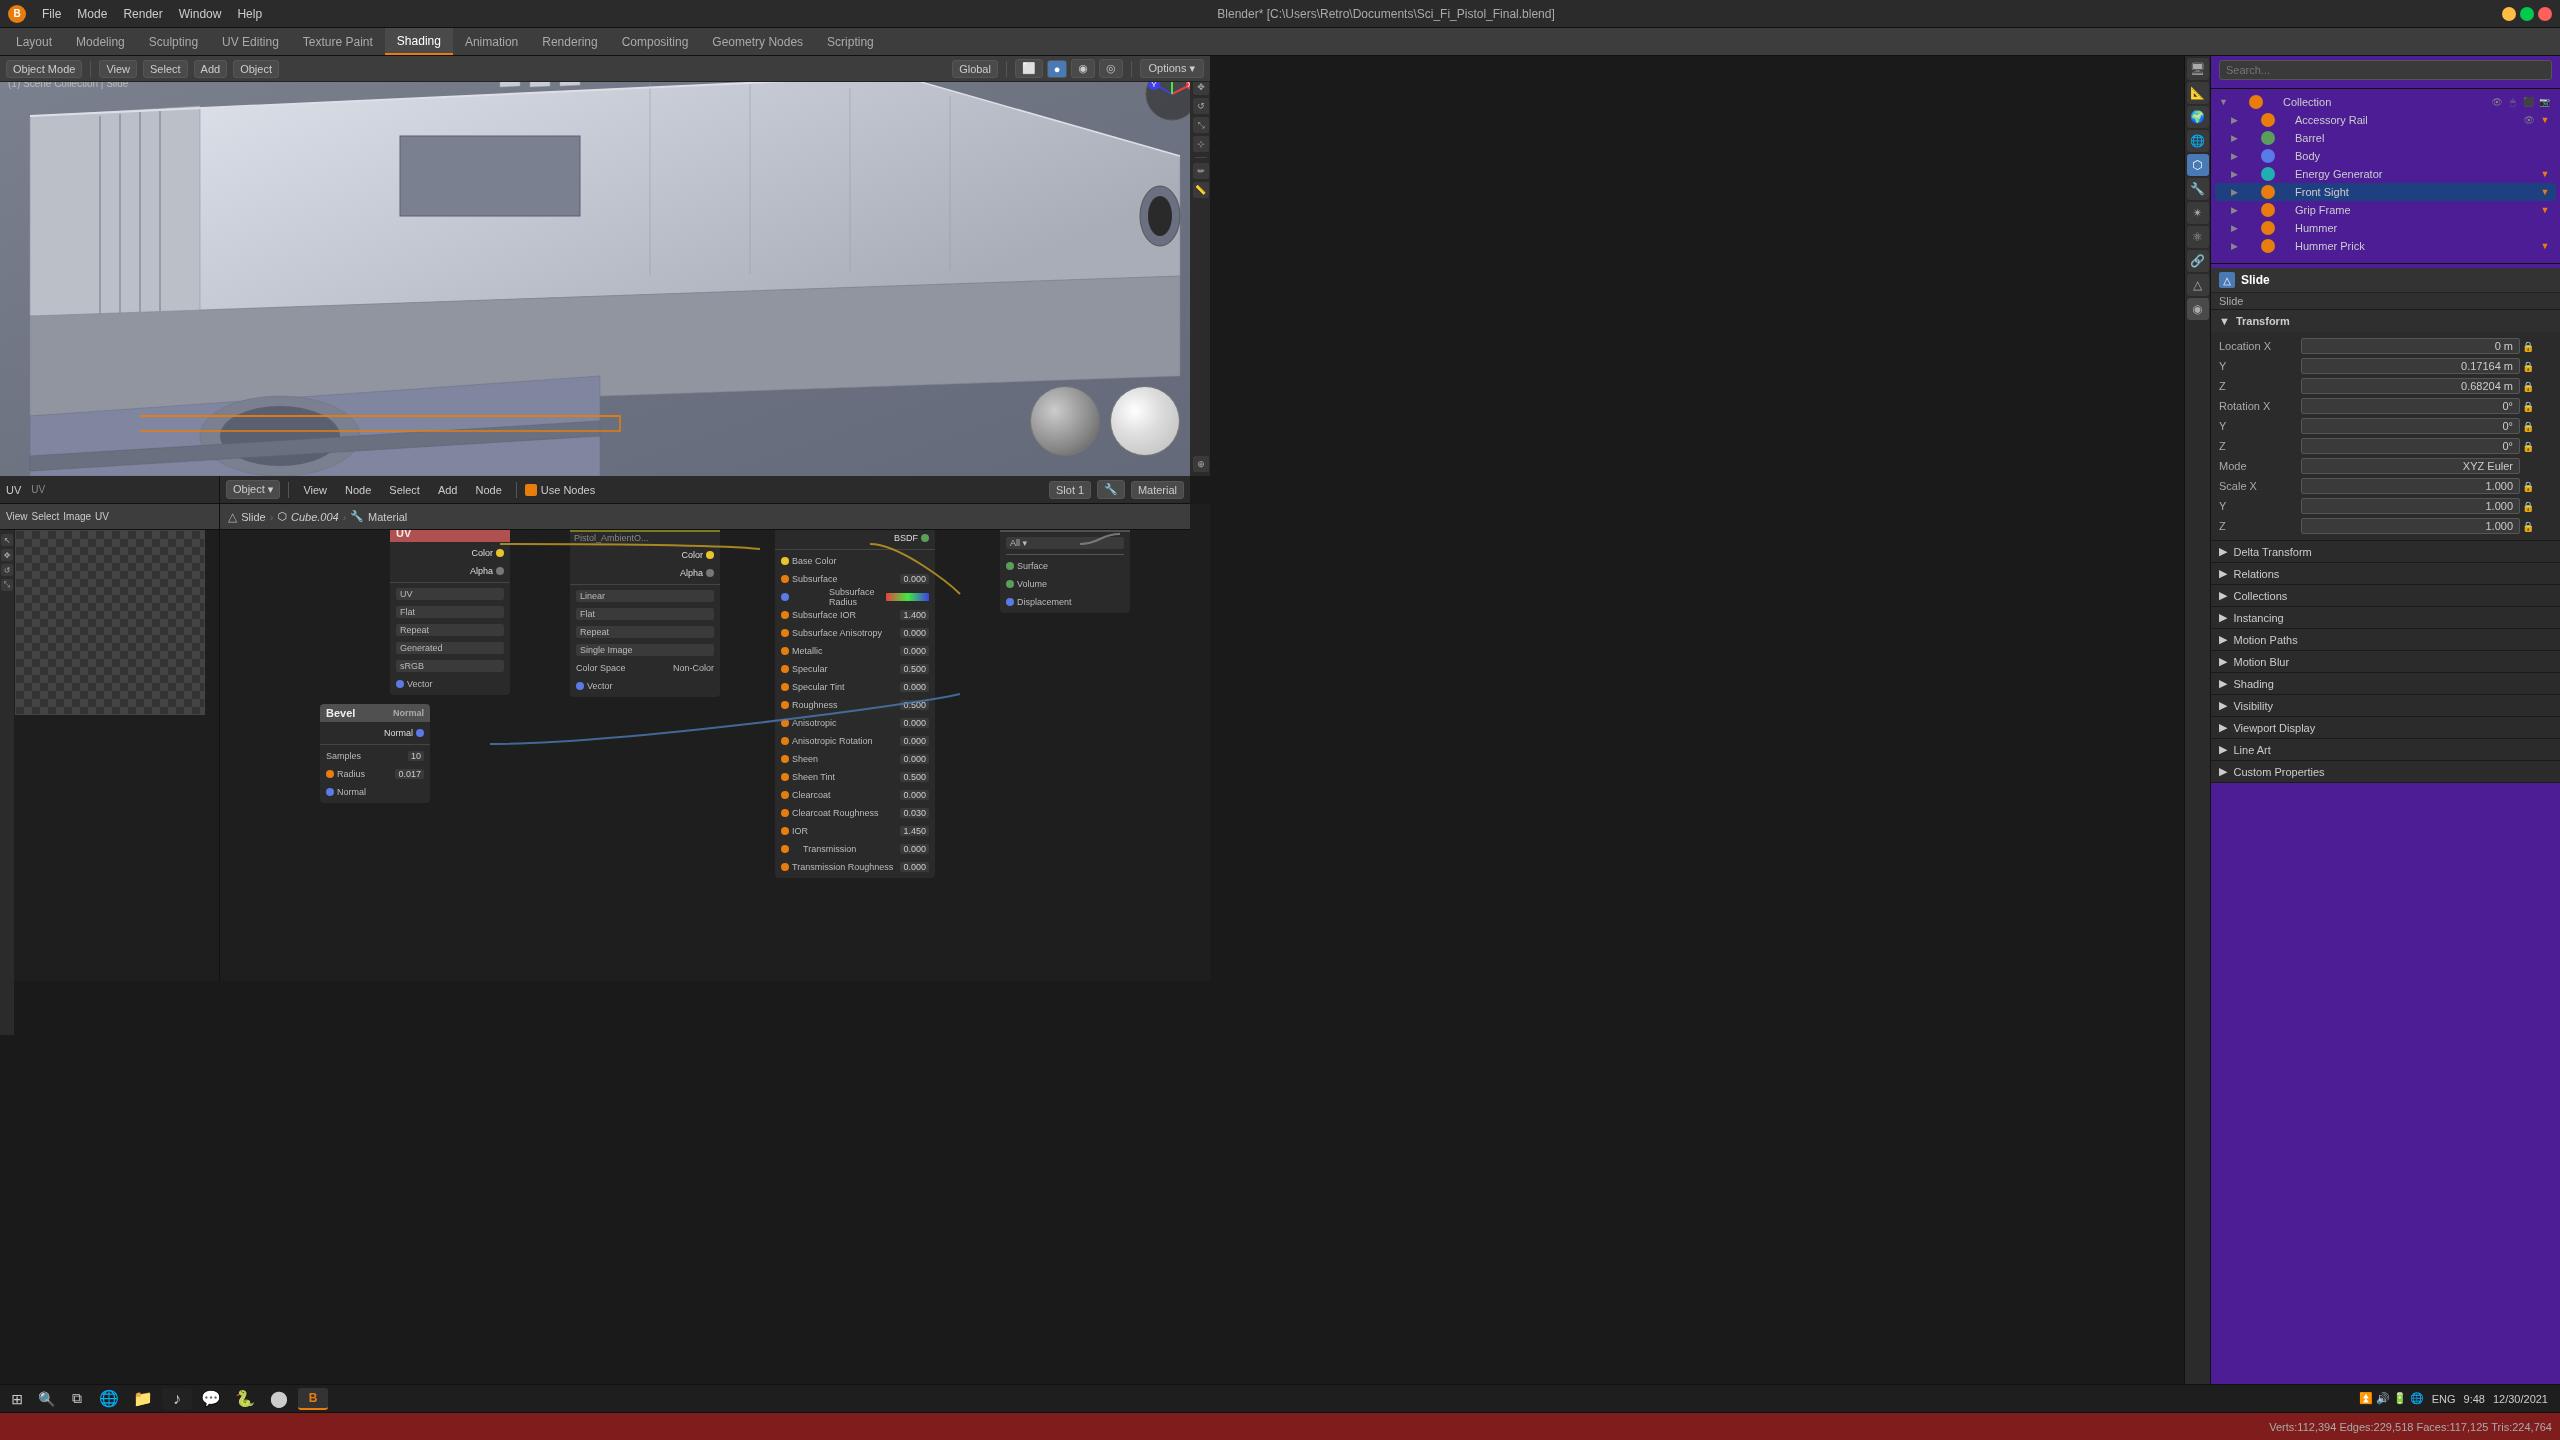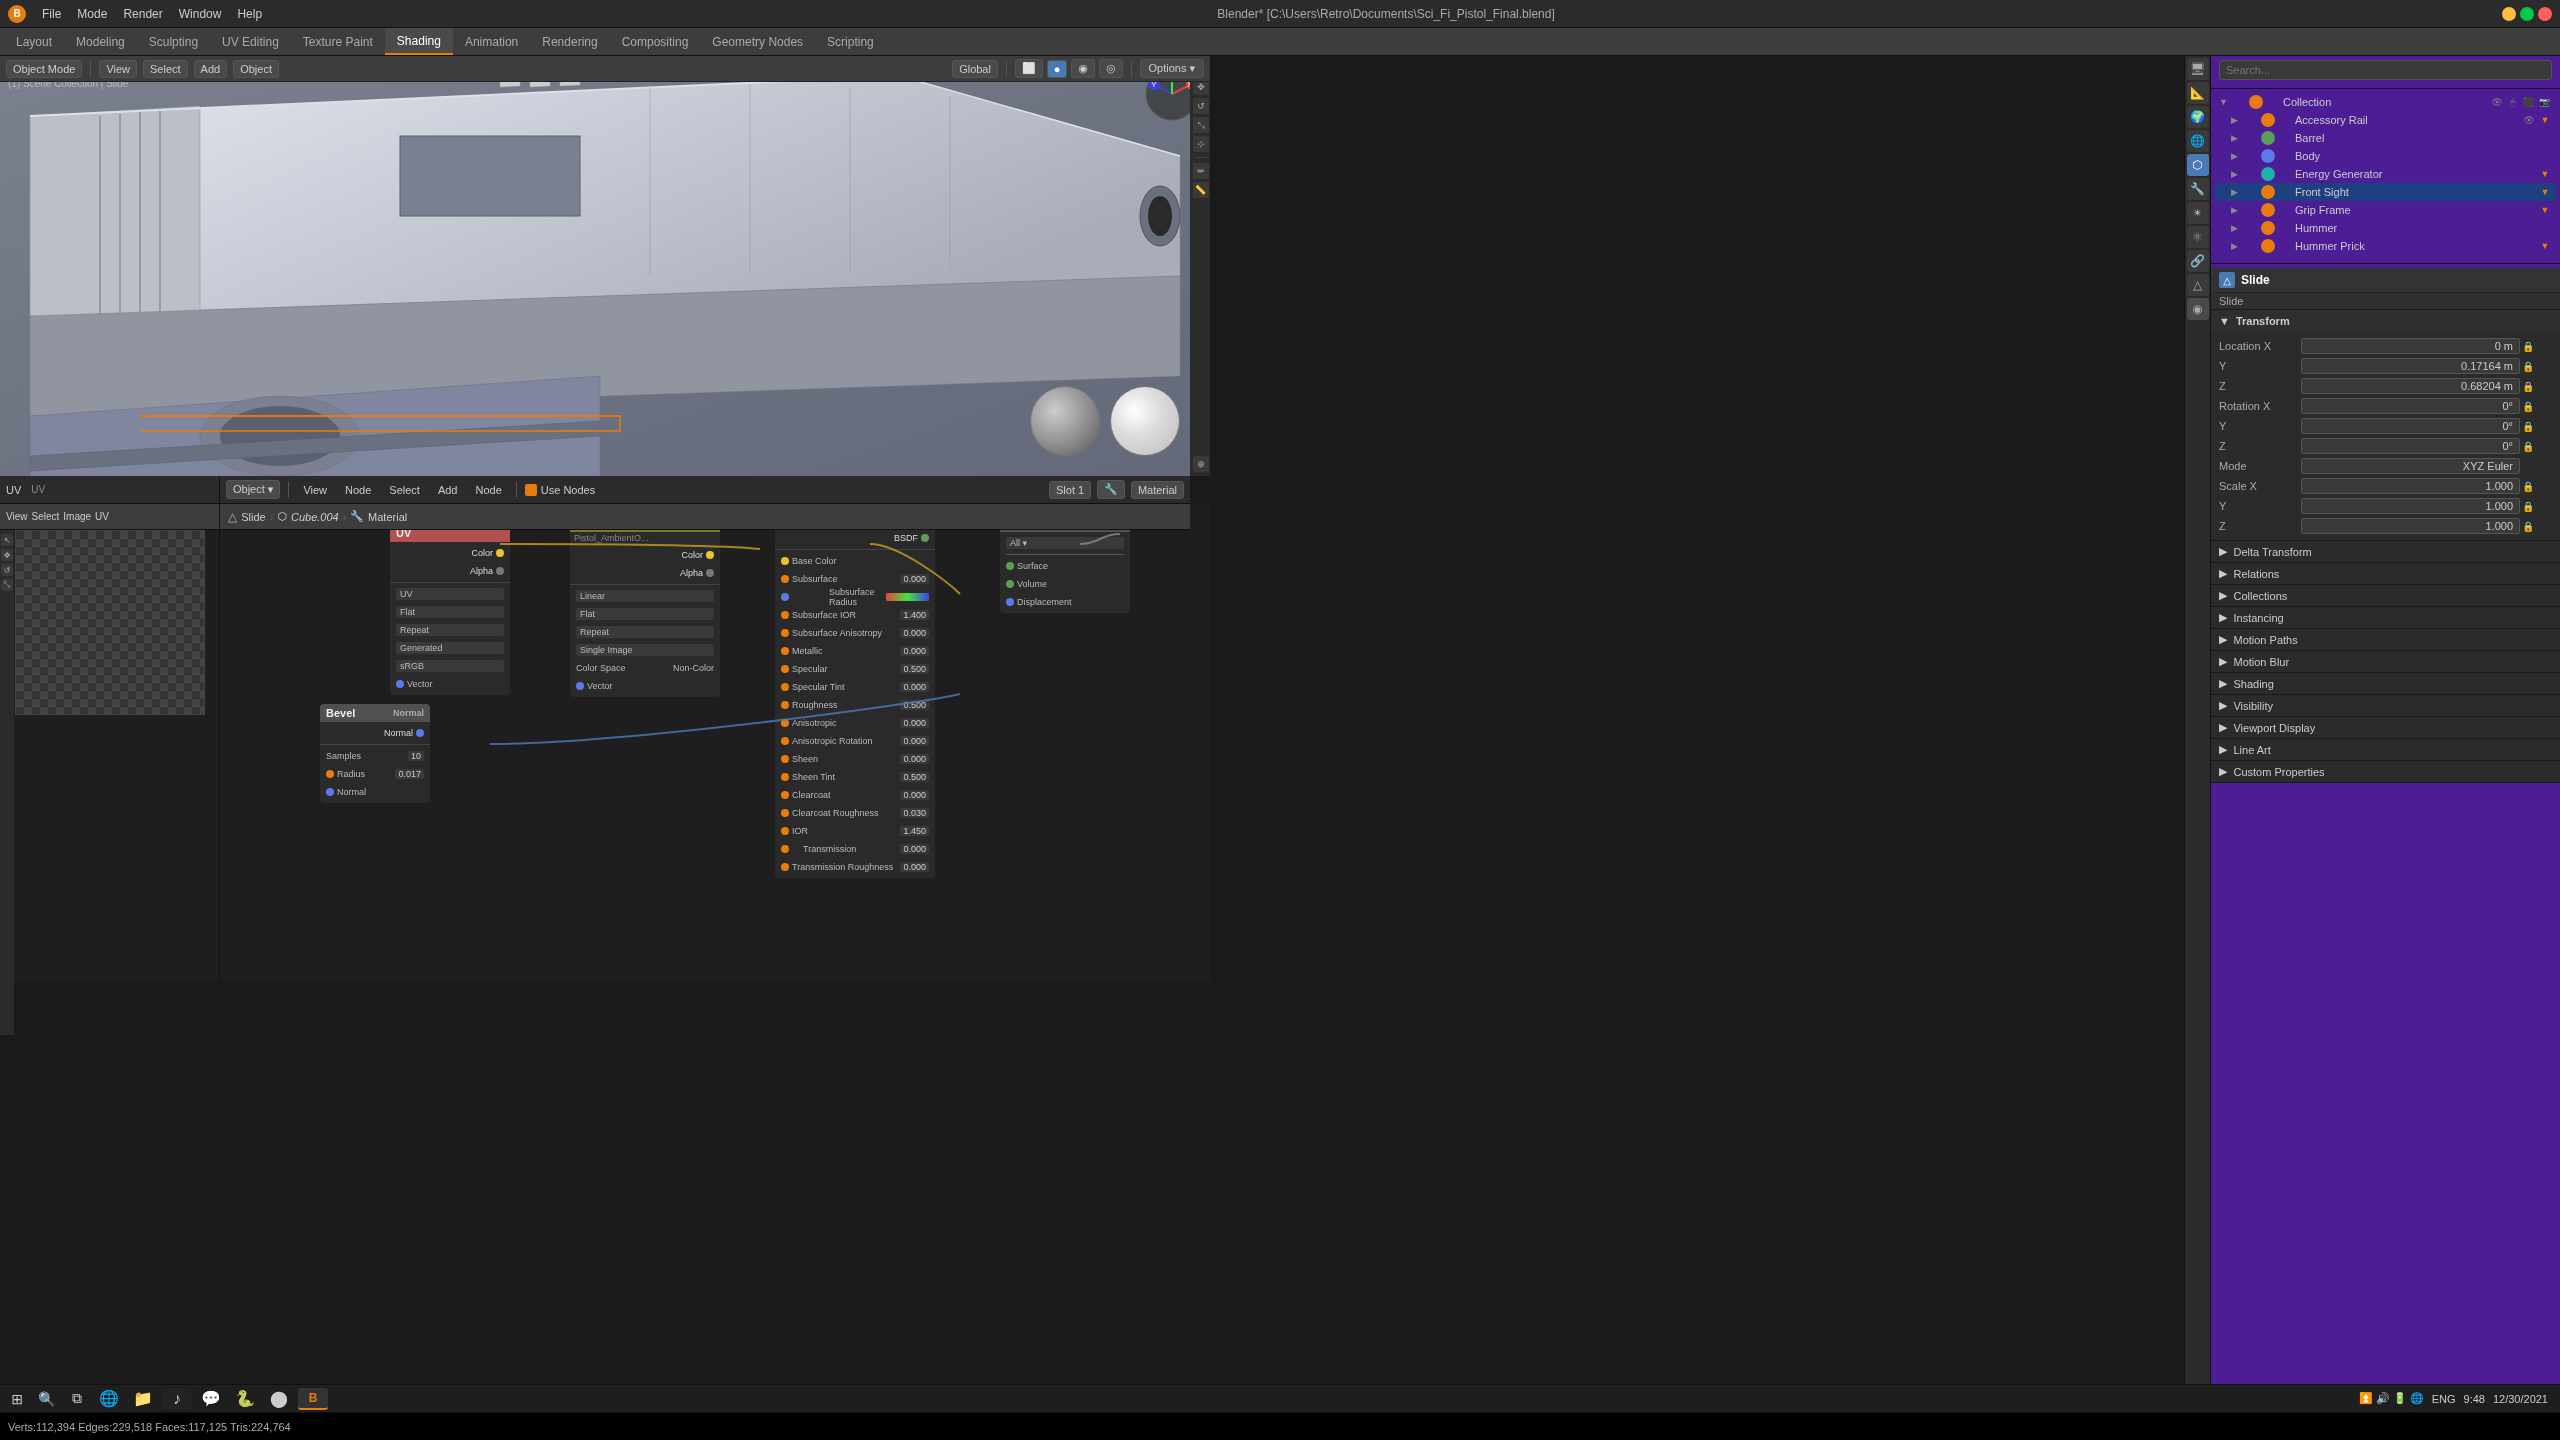--- a/index.html
+++ b/index.html
@@ -375,28 +375,29 @@
       margin: 4px 0;
     }
 
     
     .status-bar {
       position: absolute;
       bottom: 0;
       left: 0;
       width: 100%;
       height: 28px;
-      background: #000000;
+      background: #7f1d1d;
       display: flex;
       align-items: center;
       padding: 0 8px;
       border-top: 1px solid #111;
       font-size: 11px;
       color: #aaa;
       z-index: 100;
+      justify-content: flex-end;
     }
 
     
     .node-area {
       position: absolute;
       top: 504px;
       left: 220px;
       width: 990px;
       height: 477px;
       background: #1e1e1e;

